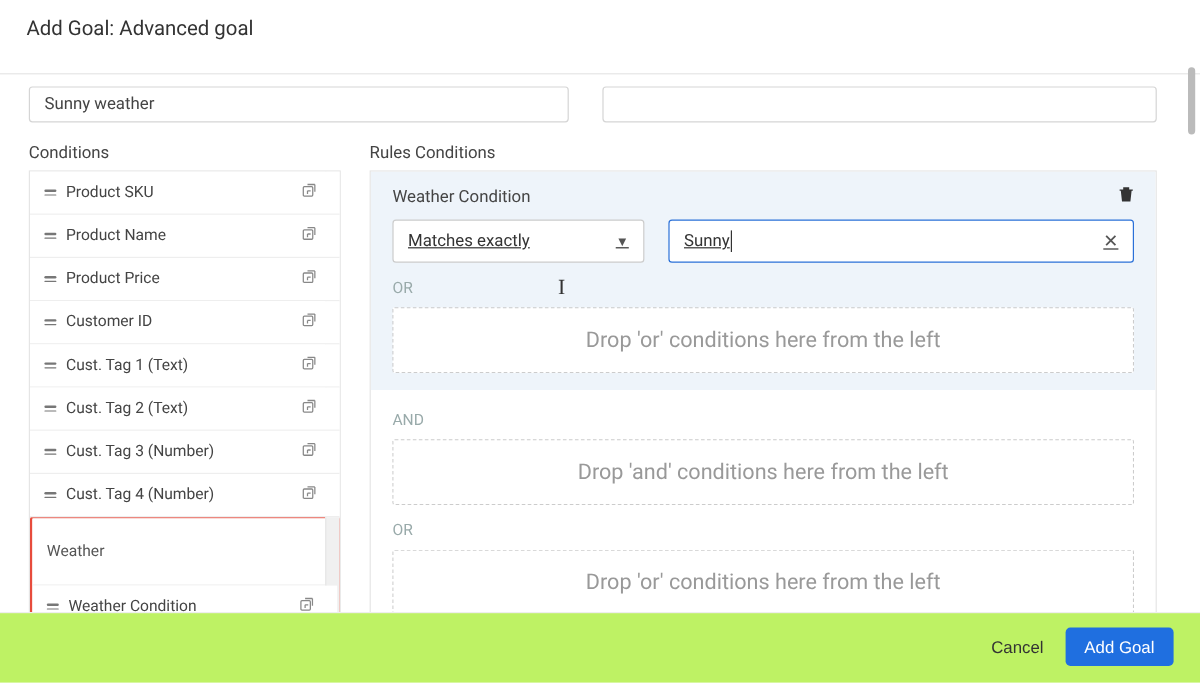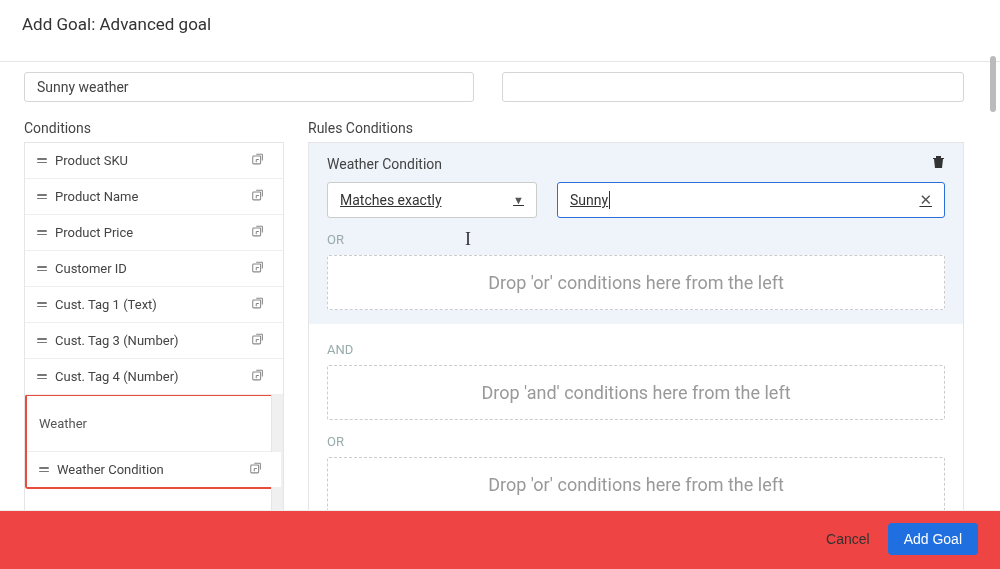--- a/index.html
+++ b/index.html
@@ -169,21 +169,21 @@
     border-radius:2px;
   }
   .outer-section { padding: 10px 18px 0; }
   .footer {
     position:absolute;
     left:0;right:0;bottom:0;
     display:flex;justify-content:flex-end;align-items:center;
     gap:18px;
     padding:12px 22px 14px;
     border-top:1px solid #eee;
-    background:#ef4444;
+    background:#bef264;
   }
   .btn-cancel {
     background:none;border:none;font-size:14px;color:#333;cursor:pointer;
   }
   .btn-primary {
     background:#1f6fe0;color:#fff;border:none;border-radius:4px;
     padding:8px 16px;font-size:14px;cursor:pointer;
   }
   .page-scroll {
     position:absolute;right:2px;top:52px;bottom:58px;width:10px;
@@ -273,20 +273,32 @@
               <path d="M6 2h7 M13 2v7"></path>
               <path d="M6 8h3 M6 8v3"></path>
             </svg></span>
       </div>
       <div class="cond-item">
         <span class="drag-h">
             <span></span>
             <span></span>
           </span>
         <span>Cust. Tag 1 (Text)</span>
+        <span class="cond-action"><svg class="action-svg" viewBox="0 0 16 16" fill="none" stroke="#888" stroke-width="1.2">
+              <rect x="2" y="4" width="9" height="9" rx="1"></rect>
+              <path d="M6 2h7 M13 2v7"></path>
+              <path d="M6 8h3 M6 8v3"></path>
+            </svg></span>
+      </div>
+      <div class="cond-item">
+        <span class="drag-h">
+            <span></span>
+            <span></span>
+          </span>
+        <span>Cust. Tag 2 (Text)</span>
         <span class="cond-action"><svg class="action-svg" viewBox="0 0 16 16" fill="none" stroke="#888" stroke-width="1.2">
               <rect x="2" y="4" width="9" height="9" rx="1"></rect>
               <path d="M6 2h7 M13 2v7"></path>
               <path d="M6 8h3 M6 8v3"></path>
             </svg></span>
       </div>
       <div class="cond-item">
         <span class="drag-h">
             <span></span>
             <span></span>

